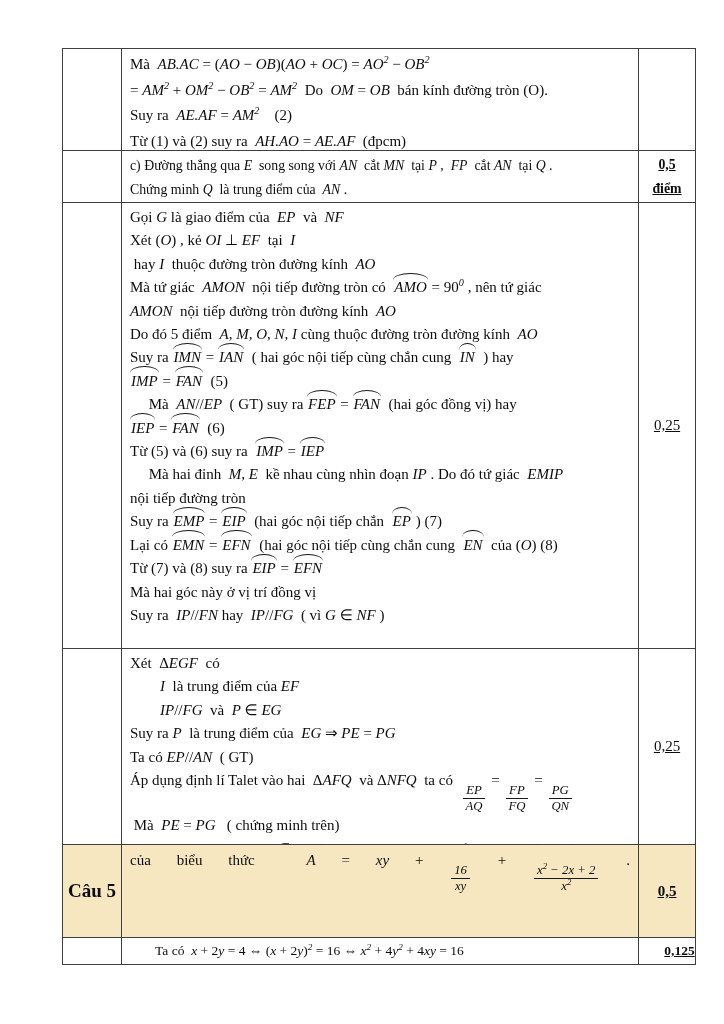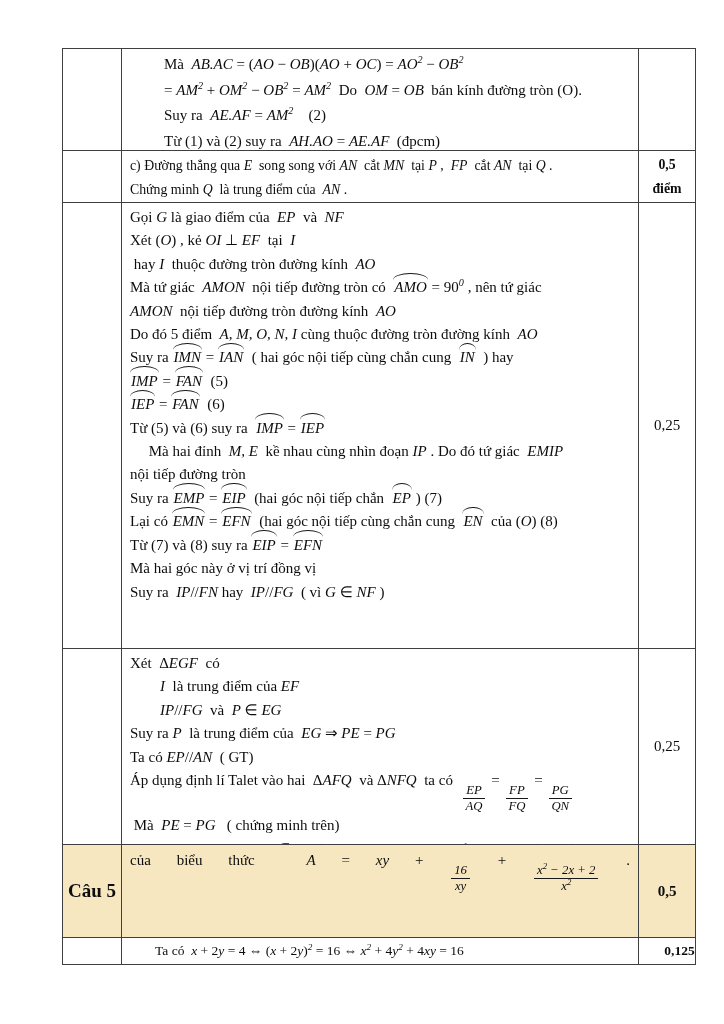--- a/index.html
+++ b/index.html
@@ -23,31 +23,32 @@
     border-right: 1px solid #3f3f3f;
     display: flex; align-items: center; justify-content: center;
     font-weight: bold; font-size: 19px;
   }
   .c2 { flex: 1 1 auto; padding: 3px 8px 2px 8px; overflow: hidden; }
   .c3 {
     width: 57px; flex: 0 0 57px;
     border-left: 1px solid #3f3f3f;
     display: flex; flex-direction: column; align-items: center; justify-content: center;
     font-size: 15px;
+    text-decoration: underline;
   }
   .c3.bold { font-weight: bold; }
   .r1 { height: 102px; }
   .r2 { height: 52px; }
   .r3 { height: 446px; }
   .r4 { height: 196px; }
   .r5 { height: 93px; }
   .r6 { height: 26px; }
   .hl { background: #F6E7C1; }
   .line { white-space: pre-wrap; font-size: 15px; line-height: 23.4px; }
-  .r1 .line { line-height: 25.5px; margin-left: 34px; }
+  .r1 .line { line-height: 25.5px; }
   .r2 .line { font-size: 13.8px; line-height: 24px; }
   .r5 .line { line-height: 24px; }
   .r5 .line:first-child { text-align: justify; text-align-last: justify; }
   .r5 .line:nth-child(2) { margin-top: 8px; }
   .r6 .line { font-size: 13.5px; line-height: 20px; margin-left: 25px; }
   .m { font-style: italic; }
   sup { font-size: 0.68em; font-style: italic; line-height: 0; }
   .arc { position: relative; display: inline-block; font-style: italic; padding: 0 1px; }
   .arc::before {
     content: ""; position: absolute; left: 0; right: 0; top: -3.5px; height: 6px;
@@ -94,20 +95,21 @@
     <div class="c1"></div>
     <div class="c2">
         <div class="line">Gọi <span class="m">G</span> là giao điểm của  <span class="m">EP</span>  và  <span class="m">NF</span></div>
         <div class="line">Xét (<span class="m">O</span>) , kẻ <span class="m">OI</span> ⊥ <span class="m">EF</span>  tại  <span class="m">I</span></div>
         <div class="line"> hay <span class="m">I</span>  thuộc đường tròn đường kính  <span class="m">AO</span></div>
         <div class="line">Mà tứ giác  <span class="m">AMON</span>  nội tiếp đường tròn có  <span class="arc">AMO</span> = 90<sup>0</sup> , nên tứ giác</div>
         <div class="line"><span class="m">AMON</span>  nội tiếp đường tròn đường kính  <span class="m">AO</span></div>
         <div class="line">Do đó 5 điểm  <span class="m">A, M, O, N, I</span> cùng thuộc đường tròn đường kính  <span class="m">AO</span></div>
         <div class="line">Suy ra <span class="arc">IMN</span> = <span class="arc">IAN</span>  ( hai góc nội tiếp cùng chắn cung  <span class="arc">IN</span>  ) hay</div>
         <div class="line"><span class="arc">IMP</span> = <span class="arc">FAN</span>  (5)</div>
+        <div class="line">     Mà  <span class="m">AN</span>//<span class="m">EP</span>  ( GT) suy ra <span class="arc">FEP</span> = <span class="arc">FAN</span>  (hai góc đồng vị) hay</div>
         <div class="line"><span class="arc">IEP</span> = <span class="arc">FAN</span>  (6)</div>
         <div class="line">Từ (5) và (6) suy ra  <span class="arc">IMP</span> = <span class="arc">IEP</span></div>
         <div class="line">     Mà hai đỉnh  <span class="m">M, E</span>  kề nhau cùng nhìn đoạn <span class="m">IP</span> . Do đó tứ giác  <span class="m">EMIP</span></div>
         <div class="line">nội tiếp đường tròn</div>
         <div class="line">Suy ra <span class="arc">EMP</span> = <span class="arc">EIP</span>  (hai góc nội tiếp chắn  <span class="arc">EP</span> ) (7)</div>
         <div class="line">Lại có <span class="arc">EMN</span> = <span class="arc">EFN</span>  (hai góc nội tiếp cùng chắn cung  <span class="arc">EN</span>  của (<span class="m">O</span>) (8)</div>
         <div class="line">Từ (7) và (8) suy ra <span class="arc">EIP</span> = <span class="arc">EFN</span></div>
         <div class="line">Mà hai góc này ở vị trí đồng vị</div>
         <div class="line">Suy ra  <span class="m">IP</span>//<span class="m">FN</span> hay  <span class="m">IP</span>//<span class="m">FG</span>  ( vì <span class="m">G</span> ∈ <span class="m">NF</span> )</div>
       </div>

